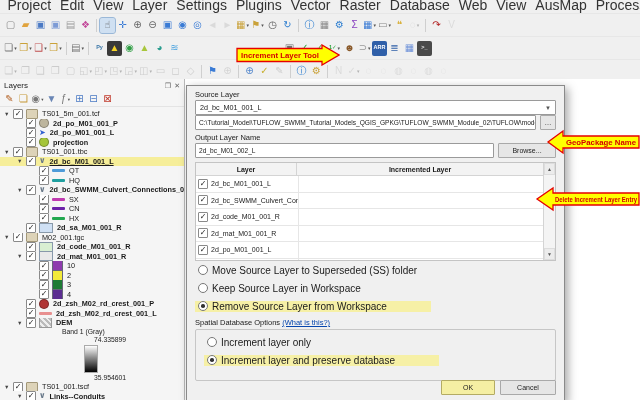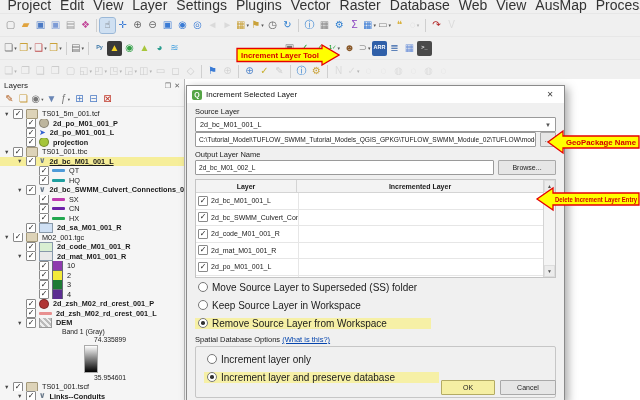--- a/index.html
+++ b/index.html
@@ -635,25 +635,20 @@
         <span class="cb">✓</span>
         <span class="ticon">
           <span class="vl">∨</span>
         </span>
         <span class="tl b">Links--Conduits</span>
       </div>
     </div>
 </div>
 
 <div class="dlg">
-  <div class="dtitle">
-    <span class="qico">Q</span>
-    <span class="dttl">Increment Selected Layer</span>
-    <span class="dclose">✕</span>
-  </div>
   <div class="dbody">
 
     <div class="lbl">Source Layer</div>
     <div class="combo">
       <span class="cv">2d_bc_M01_001_L</span>
       <span class="ca">▼</span>
     </div>
 
     <div class="frow">
       <div class="inp grow">

